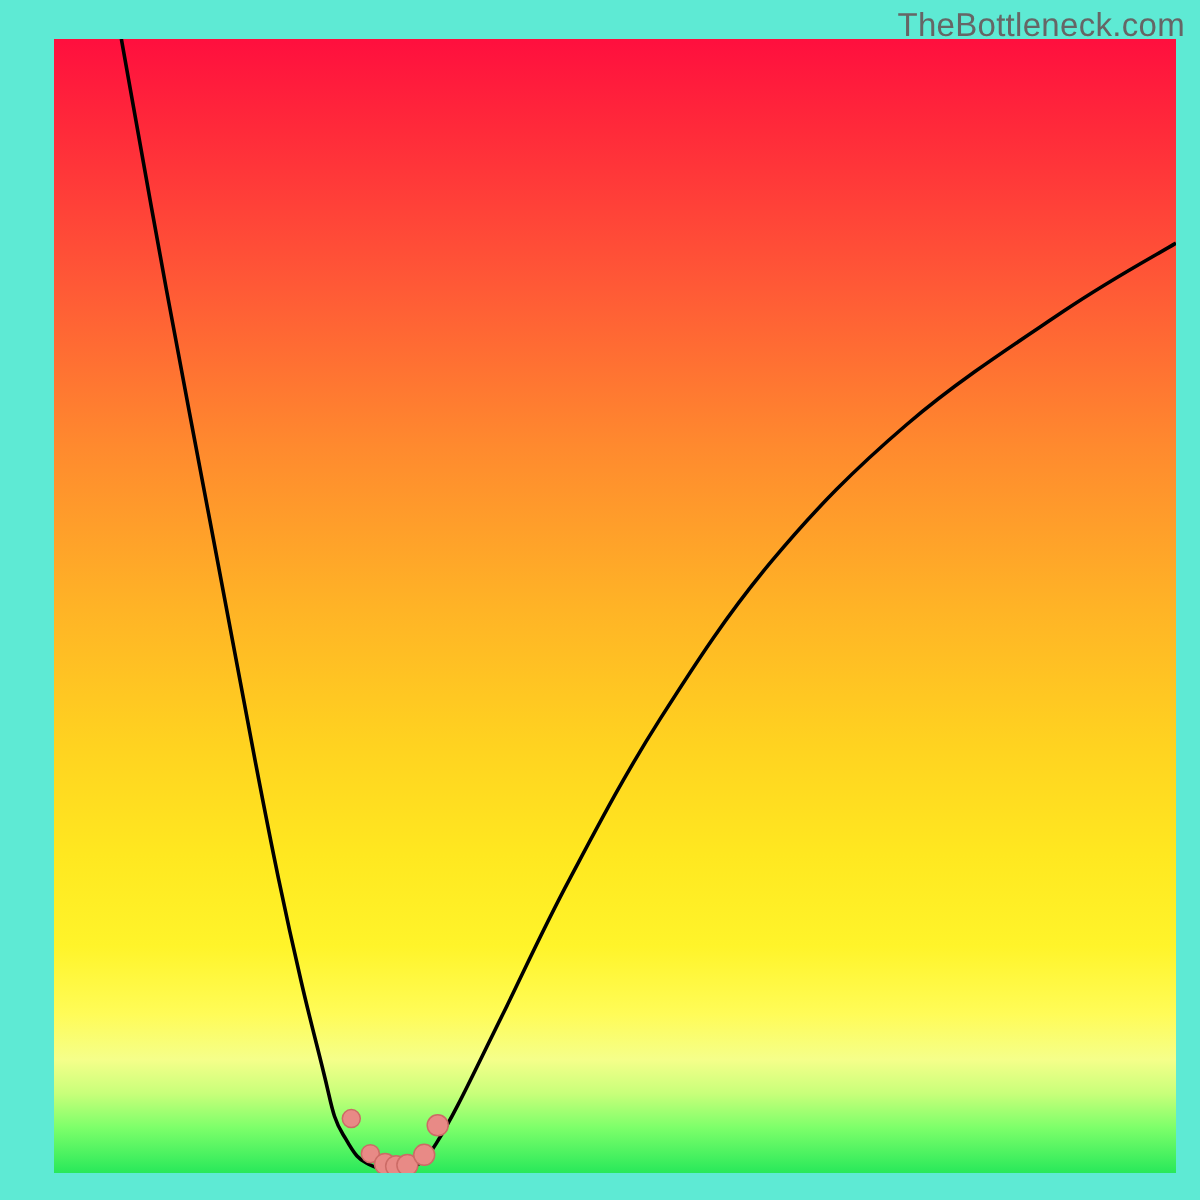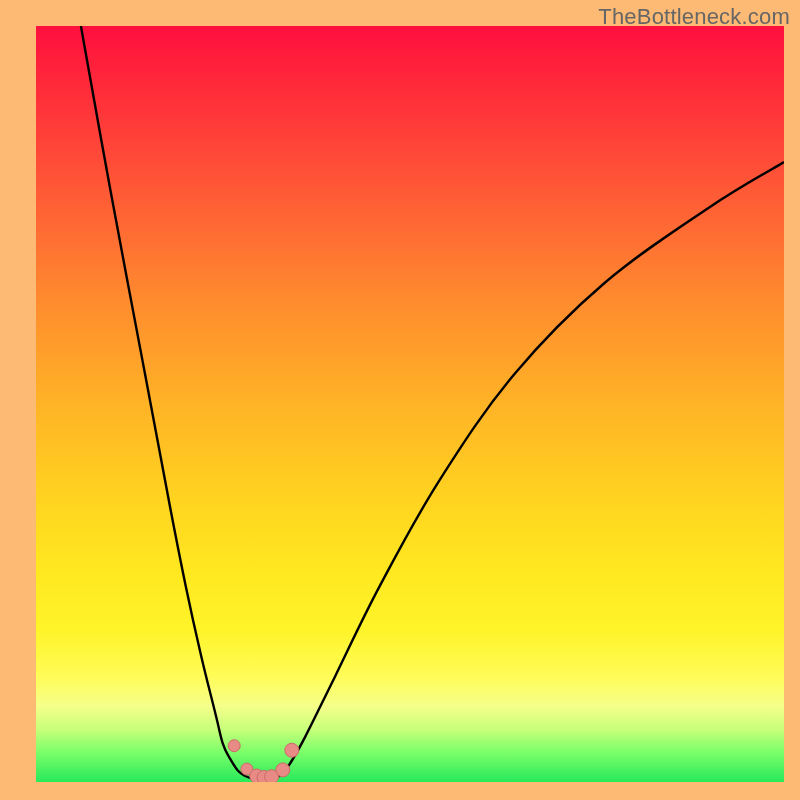--- a/index.html
+++ b/index.html
@@ -10,21 +10,21 @@
     overflow: hidden;
     background: #000;
     font-family: Arial, Helvetica, sans-serif;
   }
   .frame {
     position: absolute;
     left: 0;
     top: 0;
     width: 800px;
     height: 800px;
-    background: #fdba74;
+    background: #5eead4;
   }
   .plot {
     position: absolute;
     left: 36px;
     top: 26px;
     width: 748px;
     height: 756px;
     
     background: linear-gradient(
       to bottom,

